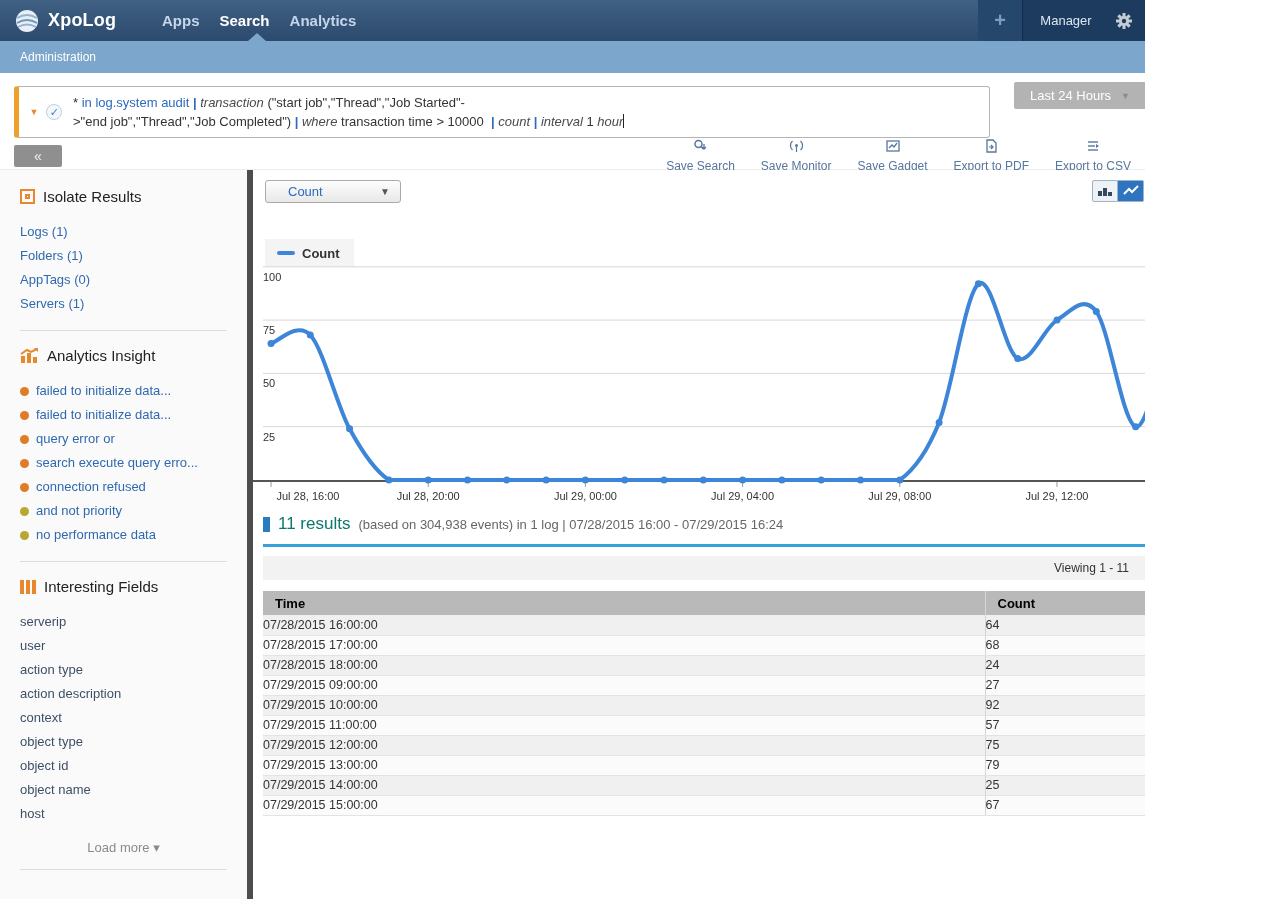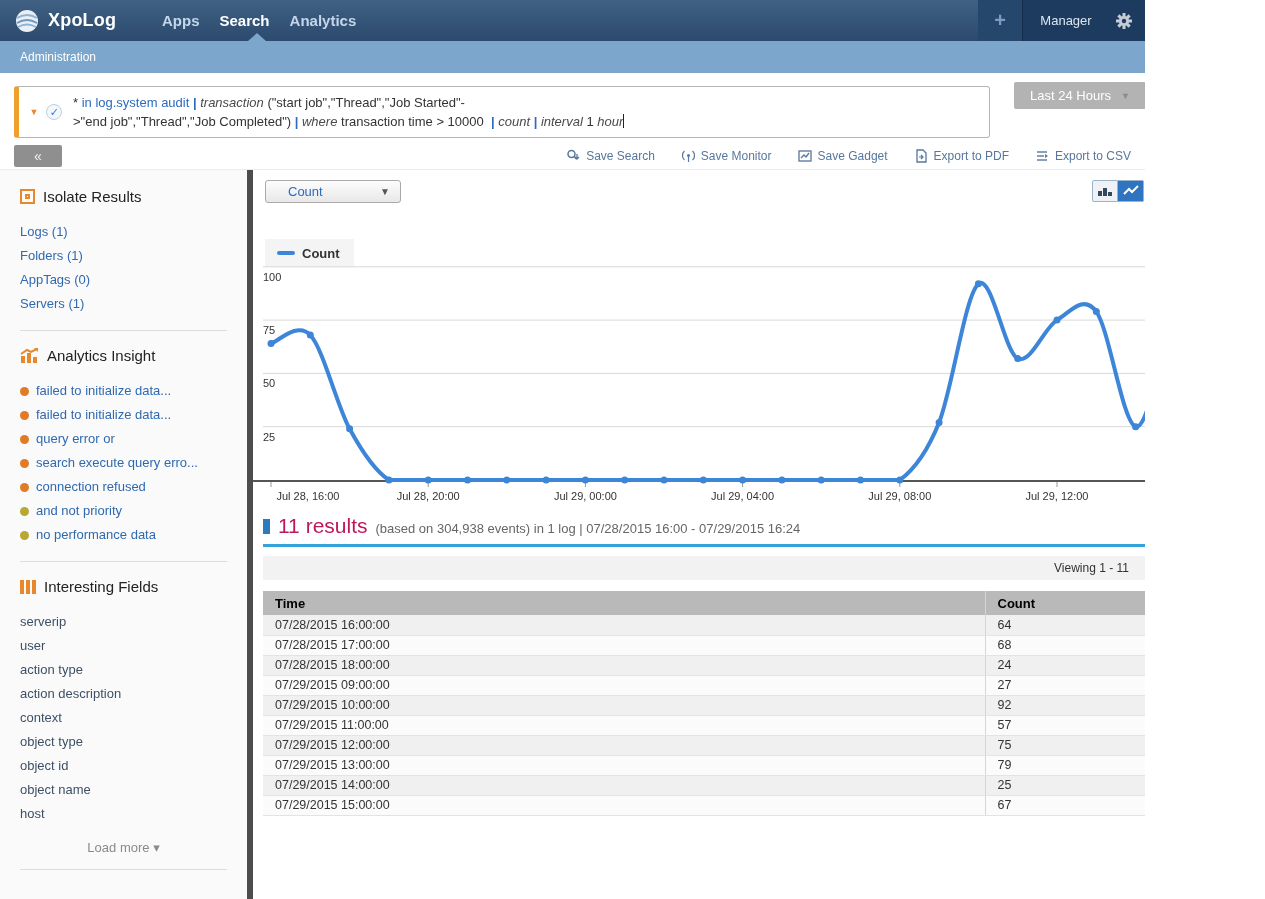--- a/index.html
+++ b/index.html
@@ -38,21 +38,21 @@
   .cursor { display:inline-block; width:1px; height:14px; background:#222; vertical-align:-2px; }
   .time-range-btn { position:absolute; left:1014px; top:9px; width:132px; height:27px; background:#b3b3b3; border:0; border-radius:2px; color:#fff; font-size:13px; display:flex; align-items:center; justify-content:center; gap:10px; cursor:pointer; font-family:inherit; }
   .time-range-btn .tr-caret { color:#8b8b8b; font-size:9px; }
   .search-btn { position:absolute; left:1152px; top:9px; width:99px; height:27px; background:#1f8ad2; border:0; border-radius:2px; color:#fff; font-size:13px; display:flex; align-items:center; justify-content:center; gap:7px; cursor:pointer; font-family:inherit; }
   .search-btn .divider { color:#7fc0ea; }
 
   
   .toolbar-row { position:relative; height:27px; background:#fff; border-bottom:1px solid #ececec; display:flex; align-items:center; }
   .collapse-btn { margin-left:14px; width:48px; height:22px; background:#8f8f8f; color:#f0f0f0; border:0; border-radius:2px; font-size:14px; line-height:20px; cursor:pointer; }
   .toolbar-actions { position:absolute; right:14px; display:flex; align-items:center; gap:26px; }
-  .tb-action { display:flex; align-items:center; gap:6px; color:#57779c; font-size:12px; cursor:pointer; }
+  .tb-action { display:flex; align-items:center; gap:6px; color:#57779c; font-size:12px; cursor:pointer;flex-direction:column; }
 
   
   .content { display:flex; height:729px; }
   .sidebar { width:247px; background:#fafafa; padding:18px 0 0 20px; }
   .splitter { width:6px; background:#4d4d4d; cursor:col-resize; }
   .main { position:relative; flex:1; background:#fff; }
 
   .sb-section { margin-bottom:10px; }
   .sb-heading { display:flex; align-items:center; gap:8px; font-size:15px; color:#222; margin-bottom:15px; }
   .sb-list { list-style:none; }
@@ -76,31 +76,31 @@
   .toggle-bar { background:#eef2f6; border-radius:2px 0 0 2px; }
   .toggle-line { background:#2f74c0; border-left:0; border-radius:0 2px 2px 0; }
   .legend { position:absolute; left:12px; top:69px; height:28px; background:#f4f4f4; display:flex; align-items:center; gap:7px; padding:0 14px 0 12px; }
   .legend-dash { width:18px; height:4px; border-radius:2px; background:#3d85d8; }
   .legend-label { font-size:13px; font-weight:bold; color:#333; }
   #chart-svg { position:absolute; left:0; top:90px; }
 
   
   .results-line { position:absolute; left:10px; top:344px; display:flex; align-items:baseline; gap:8px; }
   .results-square { width:7px; height:15px; background:#2b7bbf; align-self:center; }
-  .results-count { font-size:21px; color:#be185d; }
+  .results-count { font-size:17px; color:#0f766e; }
   .results-detail { font-size:13px; color:#666; }
   .blue-rule { position:absolute; left:10px; right:0; top:374px; height:3px; background:#35a3d9; }
   .viewing-band { position:absolute; left:10px; right:0; top:386px; height:24px; background:#f2f2f2; display:flex; align-items:center; justify-content:flex-end; }
   .viewing-text { font-size:12px; color:#333; margin-right:16px; }
 
   
   .results-table { position:absolute; left:10px; right:0; top:421px; border-collapse:collapse; width:1002px; table-layout:fixed; }
   .results-table th { background:#b9b9b9; color:#000000; text-align:left; font-size:13px; height:24px; padding-left:12px; font-weight:bold; }
   .results-table th + th, .results-table td + td { border-left:1px solid #d5d5d5; }
-  .results-table td { font-size:12.5px; color:#333; height:20px; padding-left:12px; border-bottom:1px solid #e3e3e3; }
+  .results-table td { font-size:12.5px; color:#333; height:20px; border-bottom:1px solid #e3e3e3; }
   .results-table tr:nth-child(odd) td { background:#f0f0f0; }
   .results-table tr:nth-child(even) td { background:#fbfbfb; }
   .col-time { width:722px; }
 </style>
 </head>
 <body>
 
 <div class="page">
 
   <div class="navbar">

